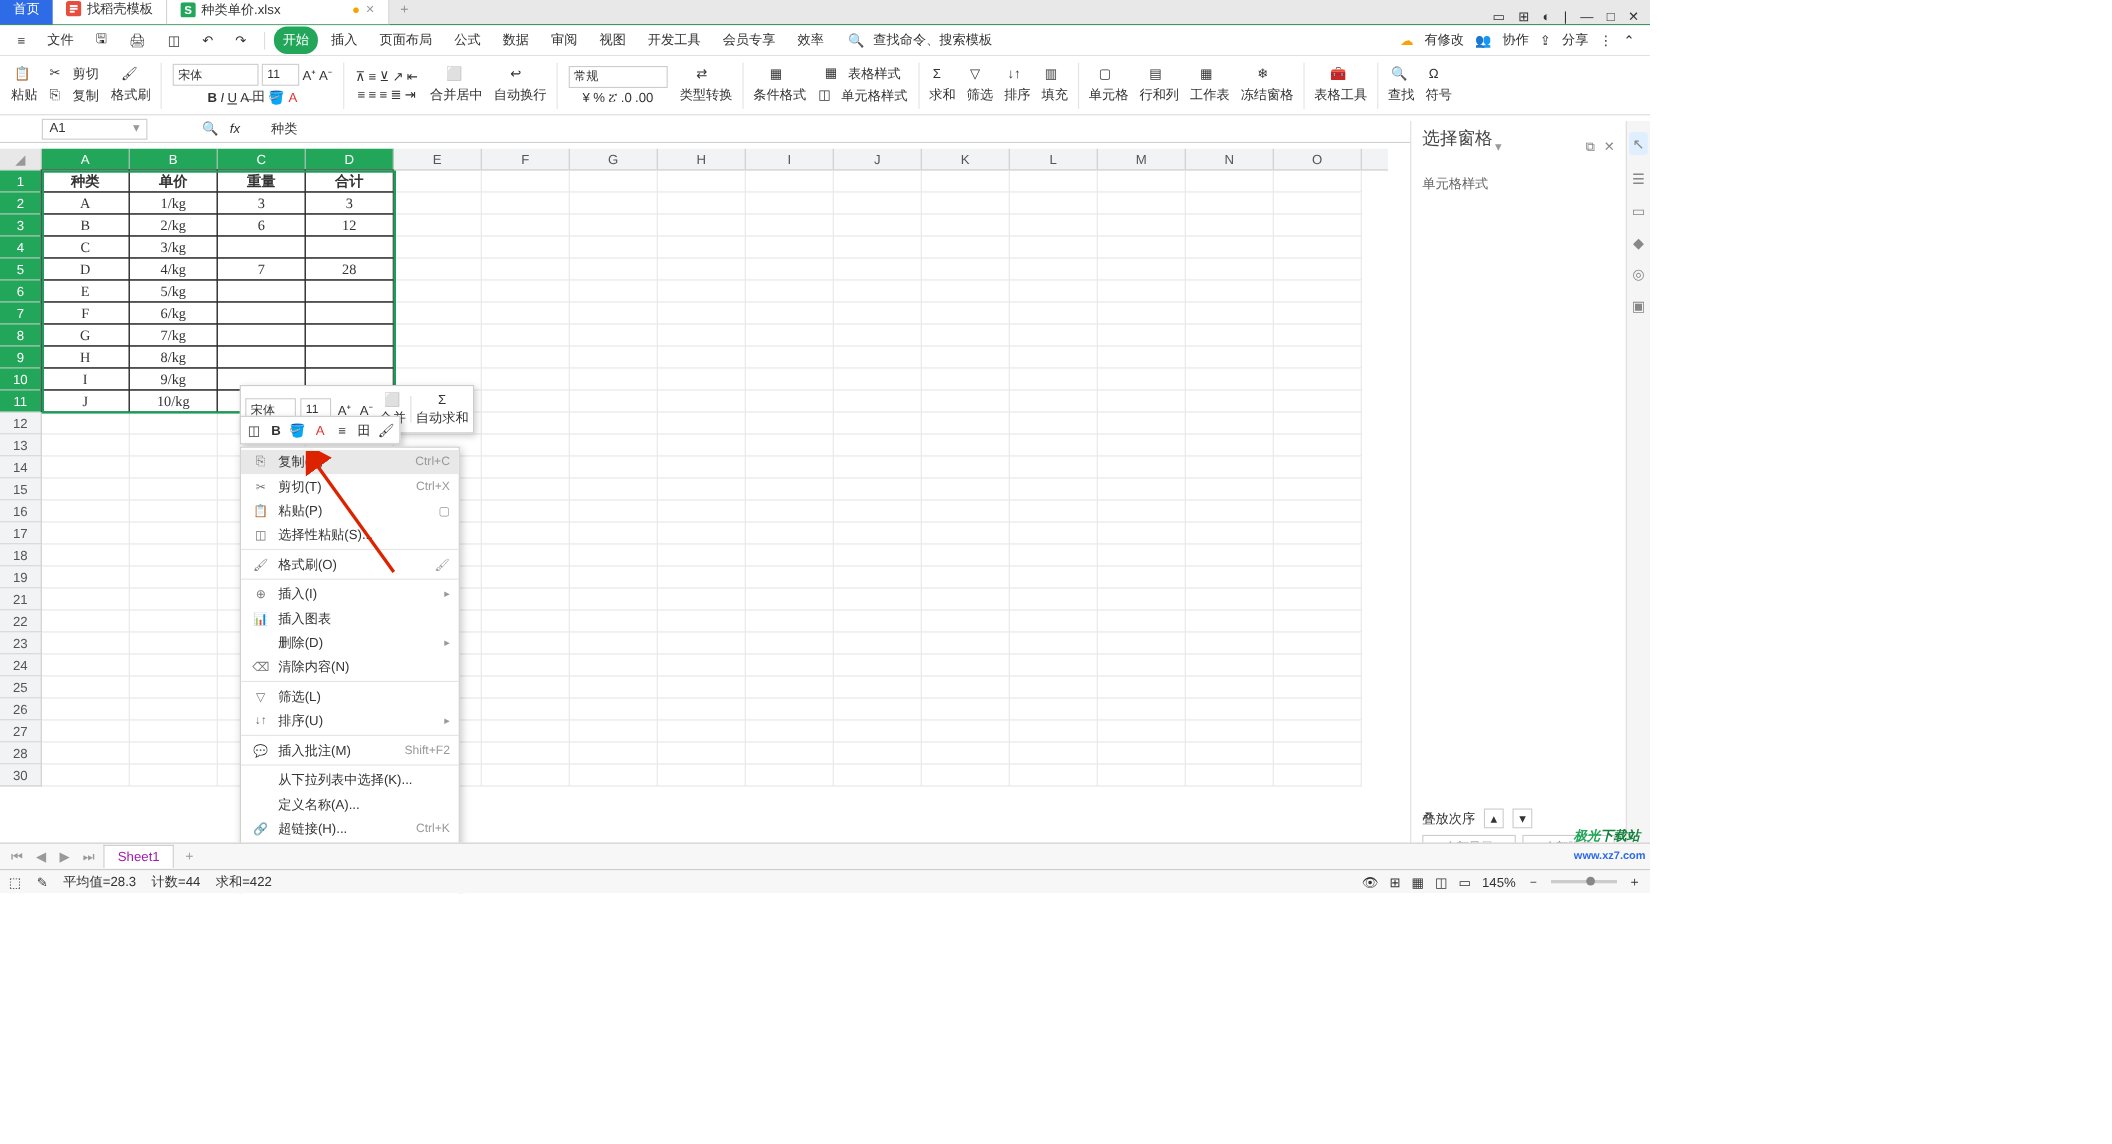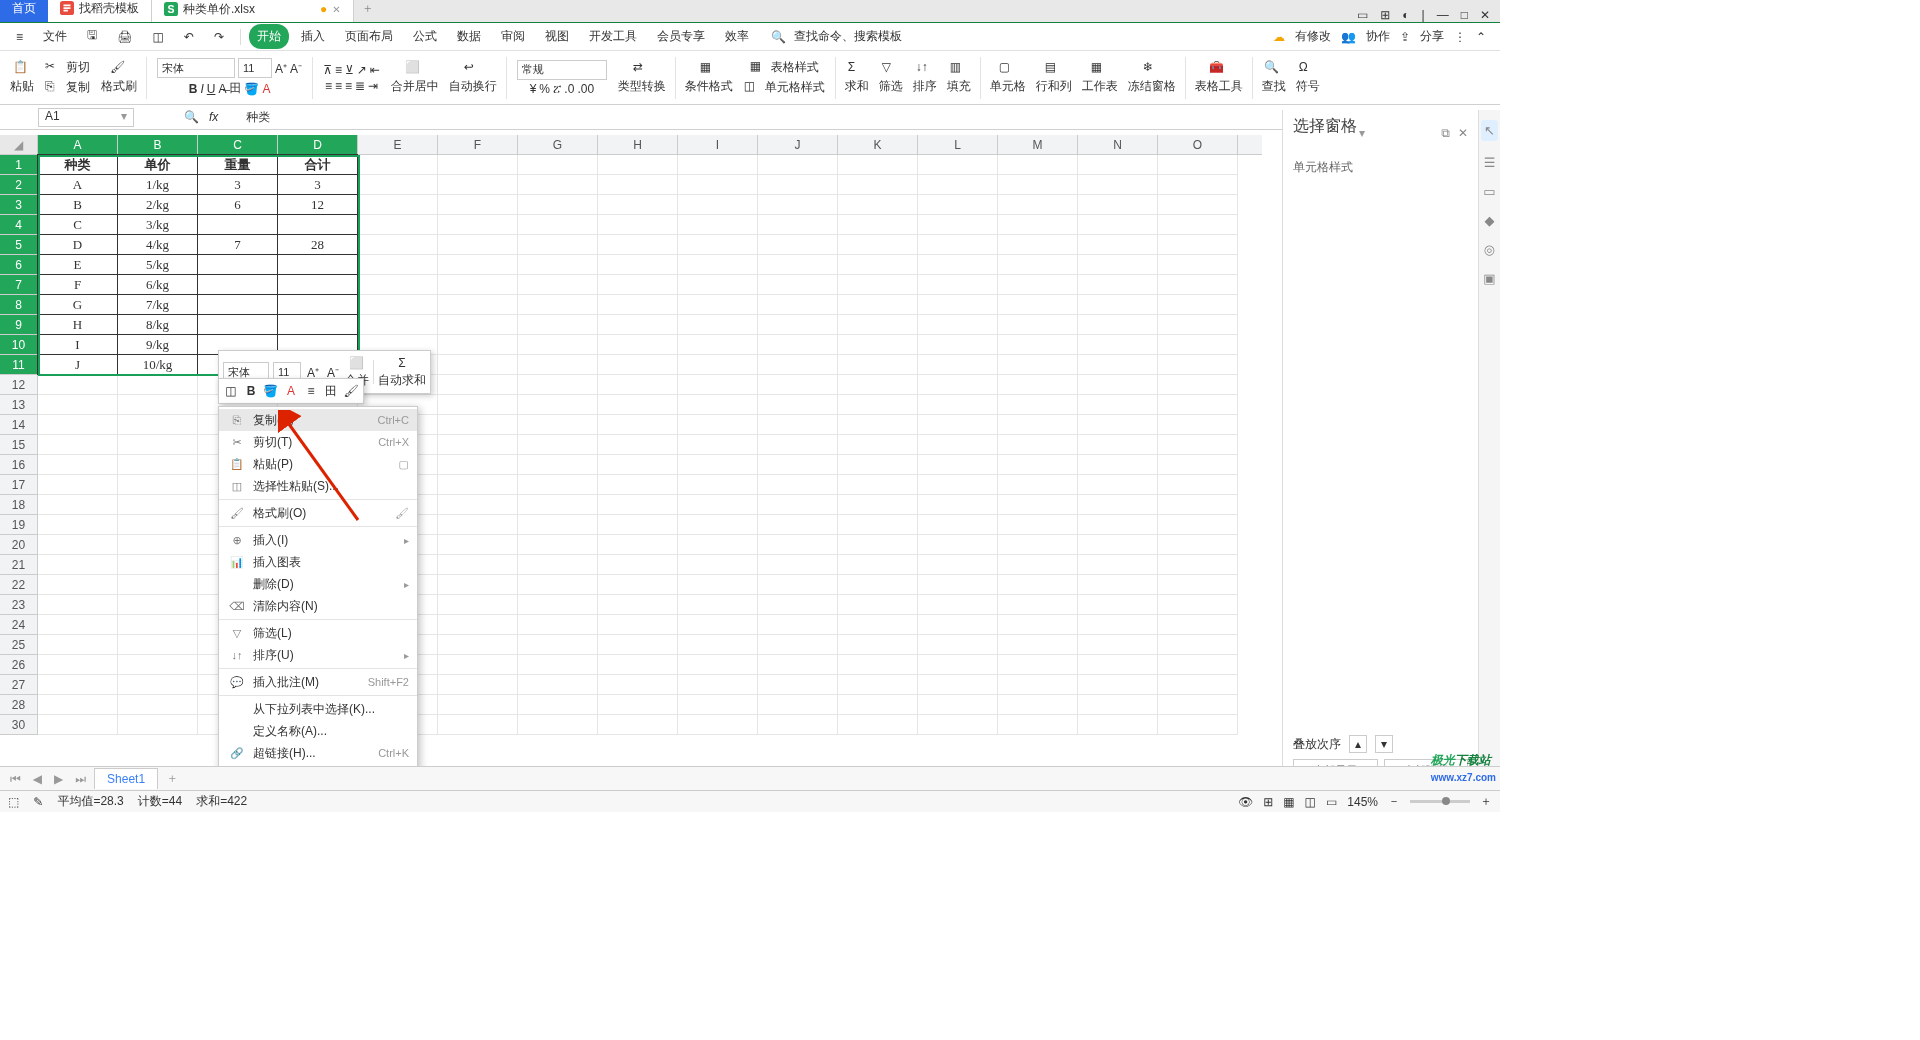--- a/index.html
+++ b/index.html
@@ -55,21 +55,21 @@
 .ctxmenu .cmi .sc{margin-left:auto;color:#999;font-size:11px}
 .ctxmenu .cmi .arr{margin-left:auto;color:#999;font-size:10px}
 .ctxmenu hr{border:none;border-top:1px solid #e4e4e4;margin:2px 0}
 .arrow{position:absolute;pointer-events:none}
 .rpanel{position:absolute;right:22px;top:110px;bottom:22px;width:196px;background:#fff;border-left:1px solid #ddd;padding:6px 10px}
 .rpanel .ttl{font-size:16px;color:#444;margin-bottom:12px}
 .rtools{position:absolute;right:0;top:110px;bottom:22px;width:22px;background:#f5f5f5;border-left:1px solid #ddd;display:flex;flex-direction:column;align-items:center;gap:14px;padding-top:10px}
 .rtools span{color:#888;cursor:pointer;font-size:13px}
 .sheettabs{position:absolute;left:0;right:0;bottom:22px;height:24px;border-top:1px solid #ccc;display:flex;align-items:center;background:#f7f7f7;padding-left:6px;gap:4px}
 .sheettabs .nav{color:#999;padding:0 4px;cursor:pointer}
-.sheettabs .stab{padding:3px 12px;background:#fff;border:1px solid #ccc;border-bottom:none;color:#3b82f6}
+.sheettabs .stab{padding:3px 12px;background:#fff;border:1px solid #ccc;border-bottom:none;color:#a21caf}
 .statusbar{position:absolute;left:0;right:0;bottom:0;height:22px;border-top:1px solid #ccc;background:#f7f7f7;display:flex;align-items:center;padding:0 8px;gap:14px;color:#555;font-size:11px}
 .statusbar .rt{margin-left:auto;display:flex;align-items:center;gap:10px}
 .logo{position:absolute;right:4px;bottom:28px;font-size:13px;font-weight:bold;font-style:italic}
 .logo .g{color:#22a65a}.logo .b{color:#15803d}
 .rpanel .bot{position:absolute;bottom:8px;left:10px;right:10px}
 .rpanel .bot .ord{display:flex;align-items:flex-end;gap:8px;margin-bottom:6px}
 .rpanel .bot .btns{display:flex;gap:6px}
 .rpanel .bot .btns span{flex:1;text-align:center;border:1px solid #ccc;padding:3px 0;font-size:11px;color:#888}
 svg{display:block}
 </style>
@@ -654,38 +654,20 @@
         <div class="cell"></div>
         <div class="cell"></div>
         <div class="cell"></div>
         <div class="cell"></div>
         <div class="cell"></div>
         <div class="cell"></div>
         <div class="cell"></div>
         <div class="cell"></div>
       </div>
       <div class="row">
-        <div class="rh ">20</div>
-        <div class="cell"></div>
-        <div class="cell"></div>
-        <div class="cell"></div>
-        <div class="cell"></div>
-        <div class="cell"></div>
-        <div class="cell"></div>
-        <div class="cell"></div>
-        <div class="cell"></div>
-        <div class="cell"></div>
-        <div class="cell"></div>
-        <div class="cell"></div>
-        <div class="cell"></div>
-        <div class="cell"></div>
-        <div class="cell"></div>
-        <div class="cell"></div>
-      </div>
-      <div class="row">
         <div class="rh ">21</div>
         <div class="cell"></div>
         <div class="cell"></div>
         <div class="cell"></div>
         <div class="cell"></div>
         <div class="cell"></div>
         <div class="cell"></div>
         <div class="cell"></div>
         <div class="cell"></div>
         <div class="cell"></div>

